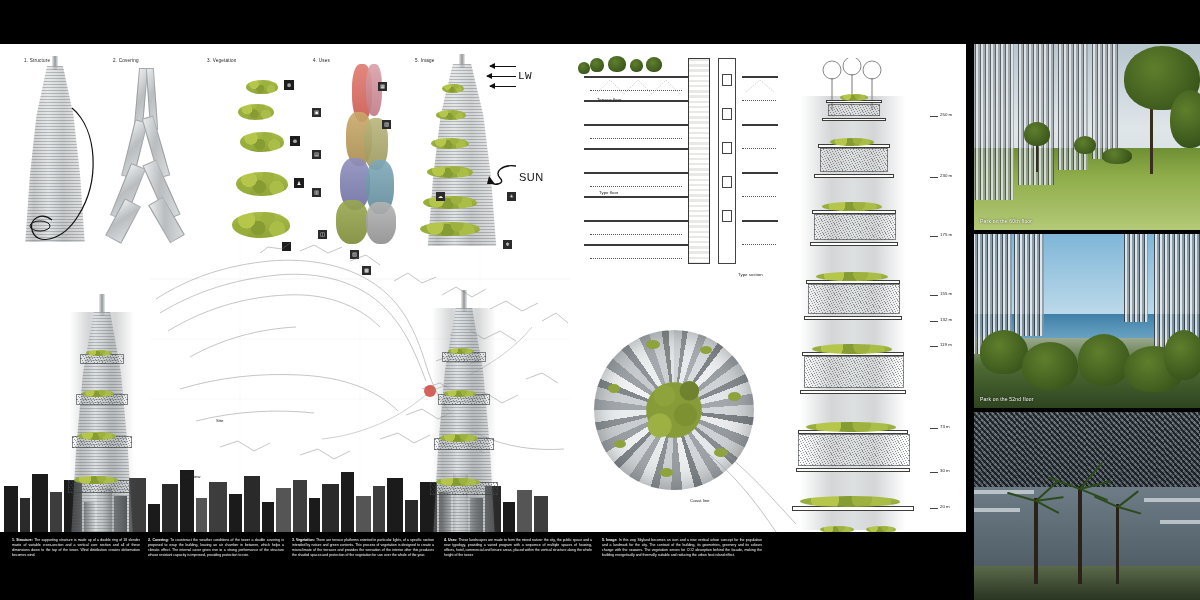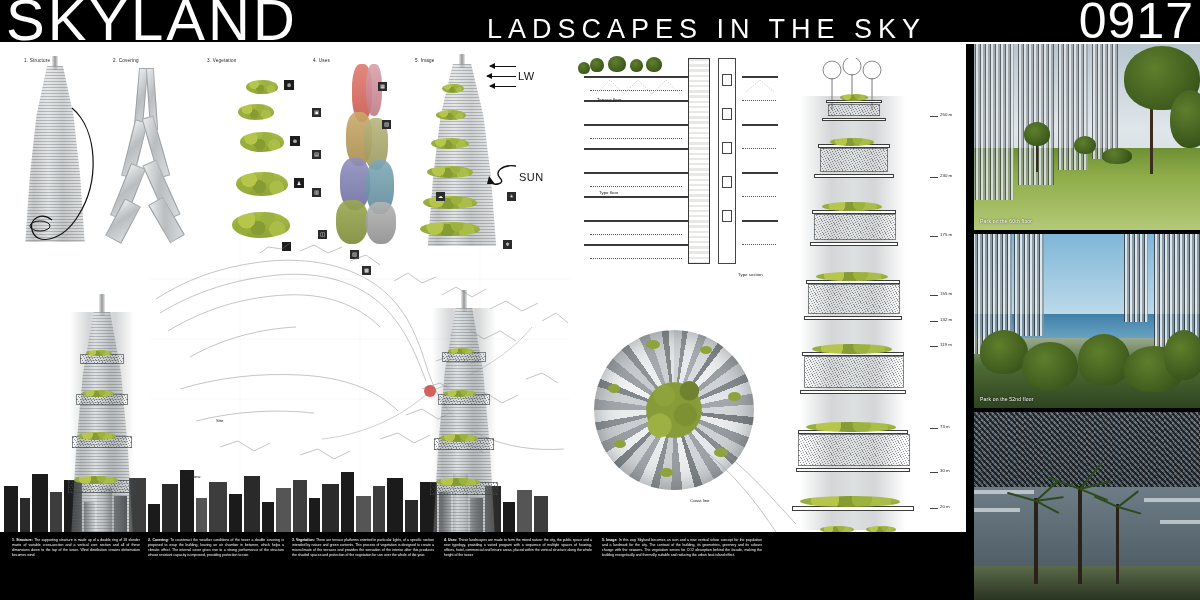--- a/index.html
+++ b/index.html
@@ -215,26 +215,20 @@
   .r3-frond { position:absolute; height:2px; background:#2c4a1c; transform-origin:left center; border-radius:2px; }
   .r3-floor { position:absolute; left:0; right:0; bottom:0; height:18%;
     background:linear-gradient(#5a6a4a,#2a3422); }
   .r3-slab { position:absolute; background:rgba(200,208,212,.85); }
 </style>
 </head>
 <body>
 
 <div id="board">
 
-  <div class="header">
-    <div class="title-main">SKYLAND</div>
-    <div class="title-sub">LADSCAPES IN THE SKY</div>
-    <div class="title-code">0917</div>
-    <div class="header-rule"></div>
-  </div>
 
   <div class="canvas">
 
     <div class="diag-label" style="left:24px;  top:14px;">1. Structure</div>
     <div class="diag-label" style="left:113px; top:14px;">2. Covering</div>
     <div class="diag-label" style="left:207px; top:14px;">3. Vegetation</div>
     <div class="diag-label" style="left:313px; top:14px;">4. Uses</div>
     <div class="diag-label" style="left:415px; top:14px;">5. Image</div>
 
     <div class="twr" style="left:22px; top:22px; width:66px; height:176px;">
@@ -308,21 +302,21 @@
     </div>
     <div class="icon-box" style="left:436px; top:148px; width:9px;height:9px;">☁</div>
     <div class="icon-box" style="left:507px; top:148px; width:9px;height:9px;">☀</div>
     <div class="icon-box" style="left:503px; top:196px; width:9px;height:9px;">❄</div>
 
     <div>
       <div class="arr" style="left:490px; top:22px; width:26px;"></div>
       <div class="arr" style="left:487px; top:32px; width:29px;"></div>
       <div class="arr" style="left:490px; top:42px; width:26px;"></div>
     </div>
-    <div class="arrow-lbl" style="left:518px; top:26px;">LW</div>
+    <div class="arrow-lbl" style="left:518px; top:26px;font-family:Liberation Mono, monospace;">LW</div>
 
     <svg style="position:absolute; left:486px; top:118px;" width="36" height="30">
       <path d="M30 4 C16 2, 8 10, 14 16 C20 22, 8 24, 4 20" fill="none" stroke="#111" stroke-width="1.4"></path>
       <path d="M3 14 L1 22 L9 22 Z" fill="#111"></path>
     </svg>
     <div class="arrow-lbl" style="left:519px; top:127px;">SUN</div>
 
     <div class="sec-wrap" style="left:576px; top:16px; width:200px; height:240px;">
 
       <div style="position:absolute; left:8px; top:-2px;">

